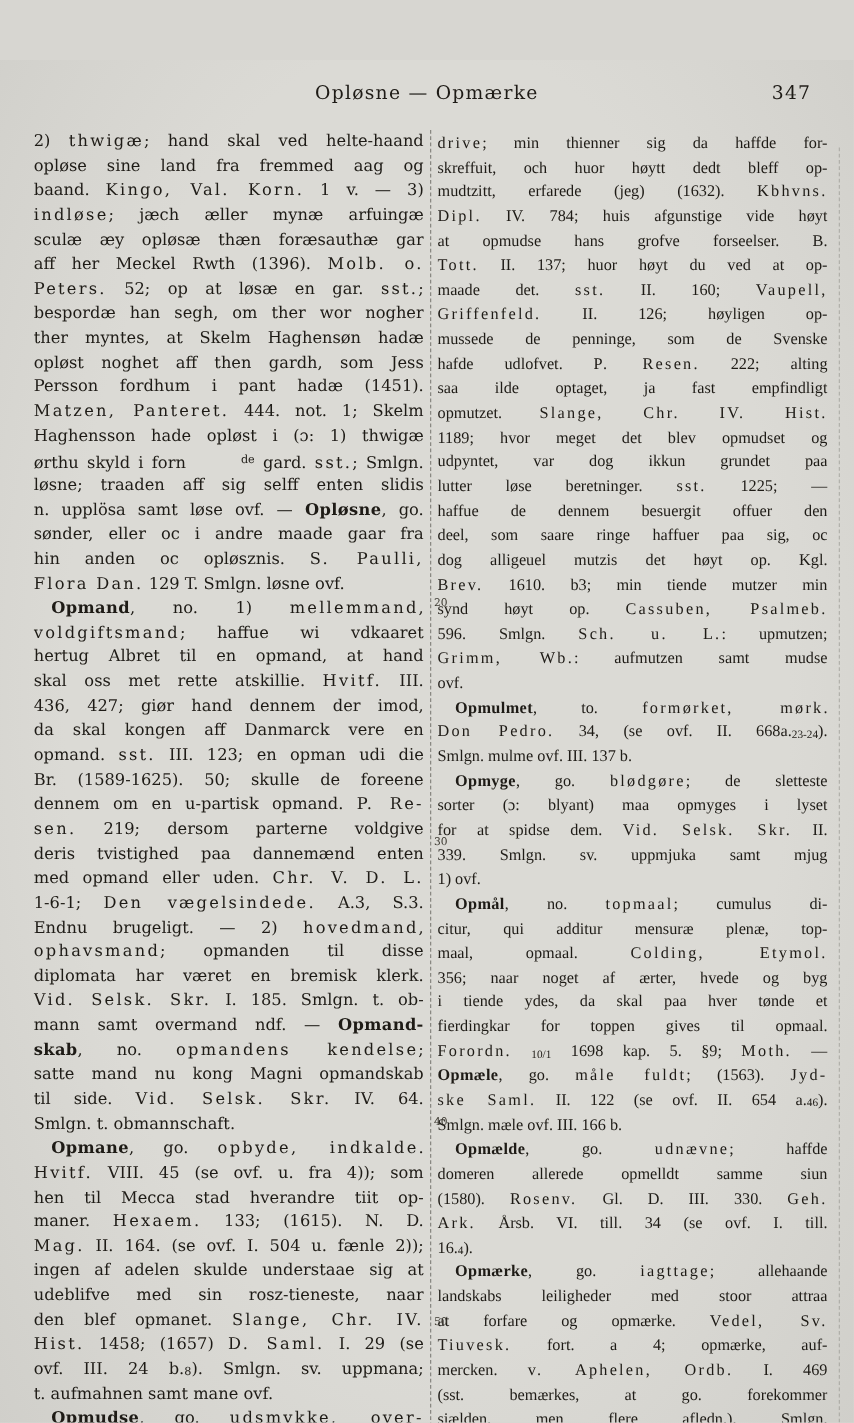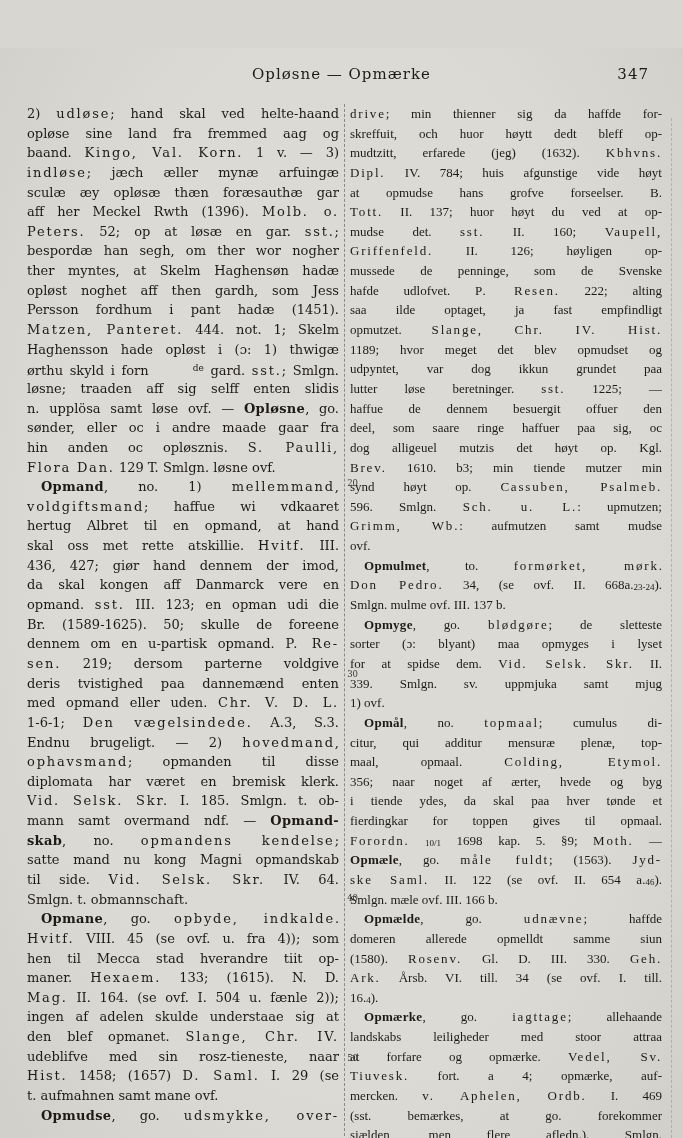--- a/index.html
+++ b/index.html
@@ -47,21 +47,21 @@
 </style>
 </head>
 <body style="background: rgb(215, 214, 209); color: rgb(30, 27, 22);">
 
 <div class="page">
   <div class="header-title">Opløsne — Opmærke</div>
   <div class="page-number">347</div>
   <div class="gutter-rule"></div>
   <div class="page-edge"></div>
   <div class="column col-left">
-      <div class="line"><span>2) </span><span class="sp">udløse</span><span>; hand skal ved helte-haand</span></div>
+      <div class="line"><span>2) </span><span class="sp">thwigæ</span><span>; hand skal ved helte-haand</span></div>
       <div class="line"><span>opløse sine land fra fremmed aag og</span></div>
       <div class="line"><span>baand. </span><span class="sp">Kingo, Val. Korn.</span><span> 1 v. — 3)</span></div>
       <div class="line"><span class="sp">indløse</span><span>; jæch æller mynæ arfuingæ</span></div>
       <div class="line"><span>sculæ æy opløsæ thæn foræsauthæ gar</span></div>
       <div class="line"><span>aff her Meckel Rwth (1396). </span><span class="sp">Molb. o.</span></div>
       <div class="line"><span class="sp">Peters.</span><span> 52; op at løsæ en gar. </span><span class="sp">sst.</span><span>;</span></div>
       <div class="line"><span>bespordæ han segh, om ther wor nogher</span></div>
       <div class="line"><span>ther myntes, at Skelm Haghensøn hadæ</span></div>
       <div class="line"><span>opløst noghet aff then gardh, som Jess</span></div>
       <div class="line"><span>Persson fordhum i pant hadæ (1451).</span></div>
@@ -94,34 +94,35 @@
       <div class="line"><span class="b">skab</span><span>, no. </span><span class="sp">opmandens kendelse</span><span>;</span></div>
       <div class="line"><span>satte mand nu kong Magni opmandskab</span></div>
       <div class="line"><span>til side. </span><span class="sp">Vid. Selsk. Skr.</span><span> IV. 64.</span></div>
       <div class="line last"><span>Smlgn. t. obmannschaft.</span></div>
       <div class="line indent"><span class="b">Opmane</span><span>, go. </span><span class="sp">opbyde, indkalde</span><span>.</span></div>
       <div class="line"><span class="sp">Hvitf.</span><span> VIII. 45 (se ovf. u. fra 4)); som</span></div>
       <div class="line"><span>hen til Mecca stad hverandre tiit op-</span></div>
       <div class="line"><span>maner. </span><span class="sp">Hexaem.</span><span> 133; (1615). N. D.</span></div>
       <div class="line"><span class="sp">Mag.</span><span> II. 164. (se ovf. I. 504 u. fænle 2));</span></div>
       <div class="line"><span>ingen af adelen skulde understaae sig at</span></div>
+      <div class="line"><span>udeblifve med sin rosz-tieneste, naar</span></div>
       <div class="line"><span>den blef opmanet. </span><span class="sp">Slange, Chr. IV.</span></div>
-      <div class="line"><span>udeblifve med sin rosz-tieneste, naar</span></div>
       <div class="line"><span class="sp">Hist.</span><span> 1458; (1657) </span><span class="sp">D. Saml.</span><span> I. 29 (se</span></div>
+      <div class="line"><span>ovf. III. 24 b.</span><span class="sub">8</span><span>). Smlgn. sv. uppmana;</span></div>
       <div class="line last"><span>t. aufmahnen samt mane ovf.</span></div>
       <div class="line indent"><span class="b">Opmudse</span><span>, go. </span><span class="sp">udsmykke, over-</span></div>
     </div>
   <div class="column col-right">
       <div class="line"><span class="sp">drive</span><span>; min thienner sig da haffde for-</span></div>
       <div class="line"><span>skreffuit, och huor høytt dedt bleff op-</span></div>
       <div class="line"><span>mudtzitt, erfarede (jeg) (1632). </span><span class="sp">Kbhvns.</span></div>
       <div class="line"><span class="sp">Dipl.</span><span> IV. 784; huis afgunstige vide høyt</span></div>
       <div class="line"><span>at opmudse hans grofve forseelser. B.</span></div>
       <div class="line"><span class="sp">Tott.</span><span> II. 137; huor høyt du ved at op-</span></div>
-      <div class="line"><span>mudse det. </span><span class="sp">sst.</span><span> II. 160; </span><span class="sp">Vaupell,</span></div>
+      <div class="line"><span>maade det. </span><span class="sp">sst.</span><span> II. 160; </span><span class="sp">Vaupell,</span></div>
       <div class="line"><span class="sp">Griffenfeld.</span><span> II. 126; høyligen op-</span></div>
       <div class="line"><span>mussede de penninge, som de Svenske</span></div>
       <div class="line"><span>hafde udlofvet. </span><span class="sp">P. Resen.</span><span> 222; alting</span></div>
       <div class="line"><span>saa ilde optaget, ja fast empfindligt</span></div>
       <div class="line"><span>opmutzet. </span><span class="sp">Slange, Chr. IV. Hist.</span></div>
       <div class="line"><span>1189; hvor meget det blev opmudset og</span></div>
       <div class="line"><span>udpyntet, var dog ikkun grundet paa</span></div>
       <div class="line"><span>lutter løse beretninger. </span><span class="sp">sst.</span><span> 1225; —</span></div>
       <div class="line"><span>haffue de dennem besuergit offuer den</span></div>
       <div class="line"><span>deel, som saare ringe haffuer paa sig, oc</span></div>

